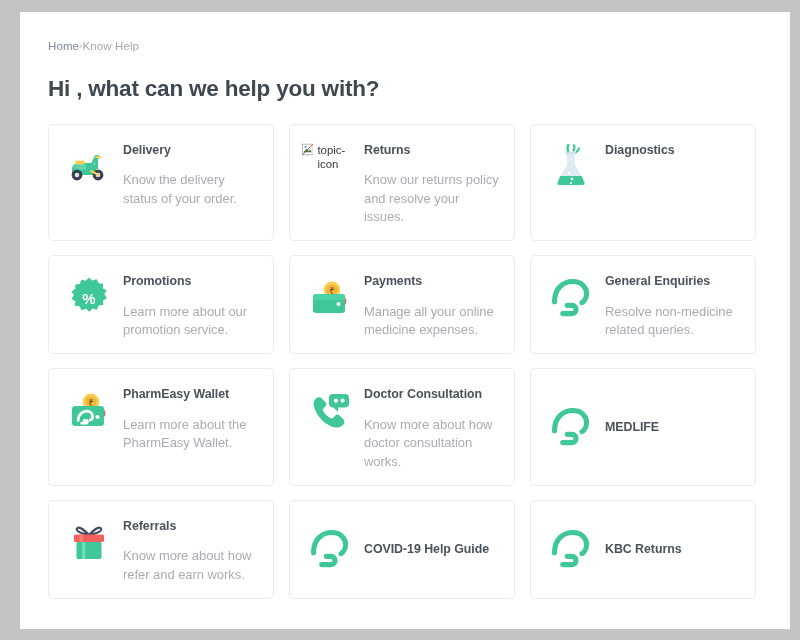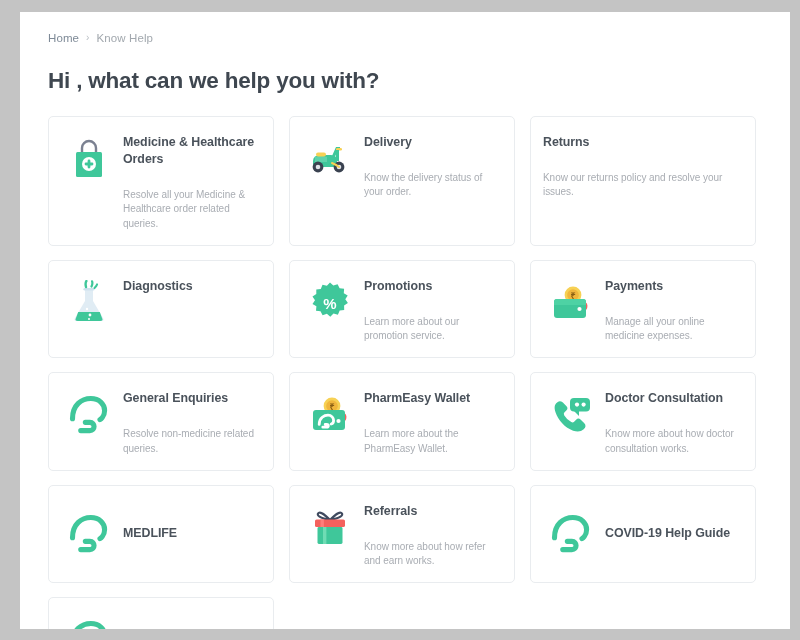--- a/index.html
+++ b/index.html
@@ -11,27 +11,26 @@
   }
   #page {
     position: absolute;
     left: 20px; top: 12px;
     width: 770px; height: 617px;
     background: #ffffff;
     overflow: hidden;
   }
   
   .breadcrumb {
-    padding: 20px 0 0 28px;
+    padding: 28px 0 0 28px;
     font-size: 11.5px;
     color: #9aa0a6;
     letter-spacing: .1px;
     display: flex;
     align-items: flex-start;
-    gap: 7px;
   }
   .breadcrumb .crumb-home { color: #7e8a97; }
   .breadcrumb .crumb-sep  { color: #b9bec4; font-size: 10px; }
   .breadcrumb .crumb-cur  { color: #a2a8ae; }
 
   
   .page-title {
     margin: 24px 0 0 28px;
     font-size: 22.5px;
     font-weight: bold;
@@ -72,22 +71,22 @@
   .card-body { padding-top: 3px; }
   .card.center-row .card-body { padding-top: 0; }
   .card-title {
     font-size: 12.4px;
     font-weight: bold;
     color: #4a525b;
     line-height: 1.38;
     letter-spacing: -.05px;
   }
   .card-desc {
-    margin-top: 20px;
-    font-size: 10px;
+    margin-top: 12px;
+    font-size: 13px;
     color: #a9adb3;
     line-height: 1.42;
     letter-spacing: -.05px;
   }
   
   .broken-img {
     display: inline-block;
     font-size: 11.4px;
     color: #3a3a3a;
     line-height: 1.25;
@@ -109,35 +108,20 @@
 
   <div class="breadcrumb">
     <span class="crumb-home">Home</span>
     <span class="crumb-sep">›</span>
     <span class="crumb-cur">Know Help</span>
   </div>
 
   <div class="page-title">Hi , what can we help you with?</div>
 
   <div class="grid">
-      <div class="card">
-        <div class="card-icon">
-    <svg width="46" height="46" viewBox="0 0 46 46">
-      <path d="M16 16 V12 a7 7 0 0 1 14 0 V16" fill="none" stroke="#7b8191" stroke-width="2.4"></path>
-      <rect x="10" y="16" width="26" height="25" rx="1.5" fill="#3fc79a"></rect>
-      <circle cx="23" cy="28" r="7" fill="#ffffff"></circle>
-      <rect x="21.6" y="23.6" width="2.8" height="8.8" rx="1.3" fill="#3fc79a"></rect>
-      <rect x="18.6" y="26.6" width="8.8" height="2.8" rx="1.3" fill="#3fc79a"></rect>
-    </svg>
-        </div>
-        <div class="card-body">
-          <div class="card-title">Medicine &amp; Healthcare Orders</div>
-          <div class="card-desc">Resolve all your Medicine &amp; Healthcare order related queries.</div>
-        </div>
-      </div>
       <div class="card">
         <div class="card-icon">
     <svg width="48" height="40" viewBox="0 0 48 40">
       <path d="M8 26 a10 9 0 0 1 10-9 h8 l4-9 h4 v3 h-2 l-4 9 v6 h-6" fill="#3fc79a"></path>
       <path d="M7 22 q0-6 8-6 h10 q6 0 6 6 v4 q0 2-2 2 H9 q-2 0-2-2z" fill="#3fc79a"></path>
       <path d="M9 18 q6-2 12 0 v5 H9z" fill="#5fd3ab"></path>
       <rect x="10" y="13.5" width="10" height="4" rx="2" fill="#f7d154"></rect>
       <rect x="30" y="9" width="6" height="2.6" rx="1.3" fill="#f7d154"></rect>
       <path d="M30 11 h3 v11 h-3z" fill="#3fc79a"></path>
       <circle cx="12" cy="28" r="5.4" fill="#3a4250"></circle>
@@ -146,20 +130,29 @@
             <circle cx="33" cy="28" r="2.3" fill="#dfe3e8"></circle>
       <path d="M26 24 q5 2 7 4" stroke="#f7d154" stroke-width="2" fill="none" stroke-linecap="round"></path>
     </svg>
         </div>
         <div class="card-body">
           <div class="card-title">Delivery</div>
           <div class="card-desc">Know the delivery status of your order.</div>
         </div>
       </div>
       <div class="card">
+        <div class="card-icon" style="align-items: flex-start; padding-top: 4px;">
+    <svg class="broken-glyph" viewBox="0 0 16 16">
+      <rect x="0.5" y="0.5" width="15" height="15" fill="#ffffff" stroke="#9a9a9a"></rect>
+      <path d="M2 12 l4-5 3 3 2-2 3 4z" fill="#3d7d3d"></path>
+      <circle cx="5" cy="4.5" r="1.6" fill="#6aa3d8"></circle>
+      <path d="M1 15 L15 1" stroke="#b03030" stroke-width="1.3"></path>
+    </svg>
+          <span class="broken-img">topic-icon</span>
+        </div>
         <div class="card-body">
           <div class="card-title">Returns</div>
           <div class="card-desc">Know our returns policy and resolve your issues.</div>
         </div>
       </div>
       <div class="card">
         <div class="card-icon">
     <svg width="42" height="46" viewBox="0 0 42 46">
       <path d="M17 10 v11 L7 38 q-1.6 3 1.8 3 h24.4 q3.4 0 1.8-3 L25 21 V10z" fill="#dbe9f2" opacity=".85"></path>
       <path d="M10.2 32 h21.6 l2.2 6 q1.6 3-1.8 3 H9.8 q-3.4 0-1.8-3z" fill="#3fc79a"></path>

